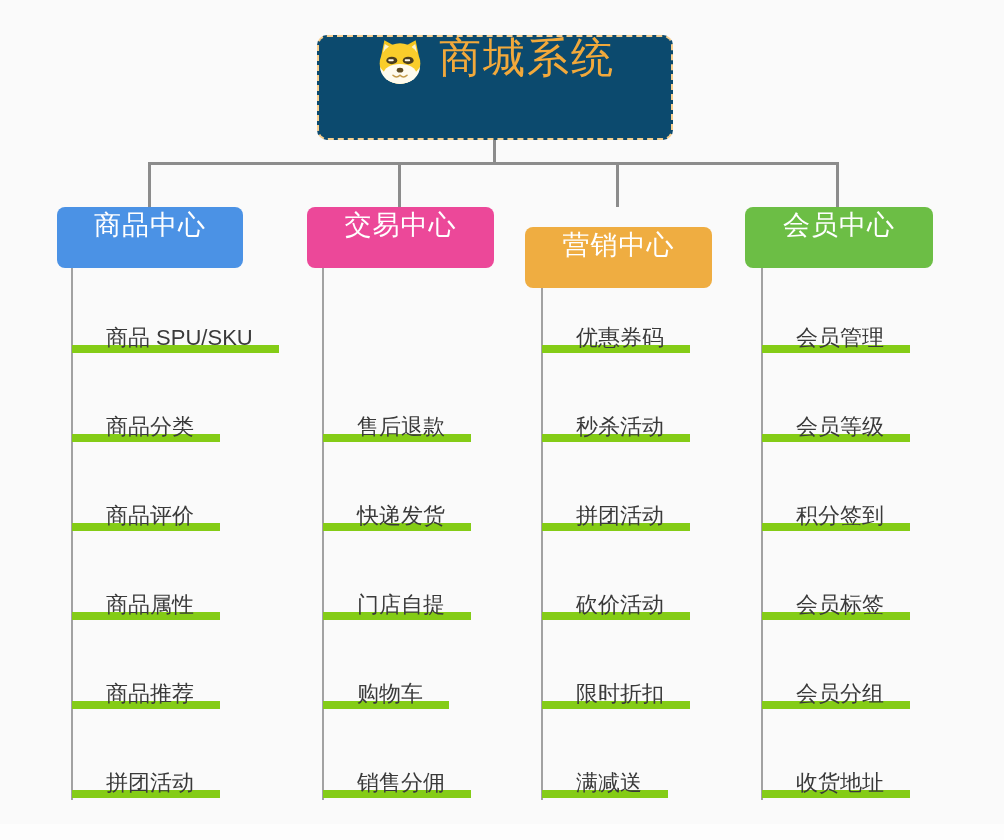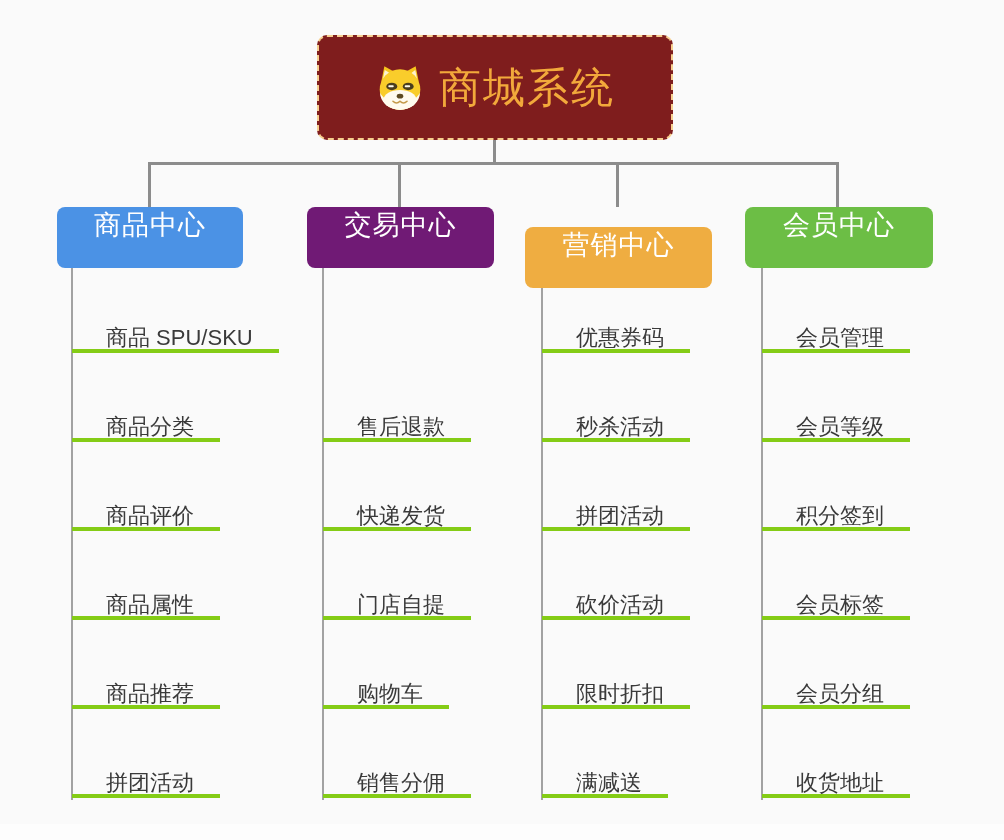--- a/index.html
+++ b/index.html
@@ -11,24 +11,24 @@
   }
   #canvas { position: relative; width: 1004px; height: 840px; background: #fafafa; }
   #canvas::after { 
     content: ""; position: absolute; left: 0; right: 0; bottom: 0; height: 16px;
     background: #fdfdfd;
   }
 
   
   .root-node {
     position: absolute; left: 317px; top: 35px; width: 356px; height: 105px;
-    background: #7f1d1d;
+    background: #0c4a6e;
     border: 2px dashed #f6ce8e;
     border-radius: 10px;
-    display: flex; align-items: center; justify-content: center; gap: 14px;
+    display: flex; align-items: flex-start; justify-content: center; gap: 14px;
     cursor: default;
   }
   .root-title {
     color: #f2a93b; font-size: 42px; letter-spacing: 2px; font-weight: 400;
     line-height: 1;
   }
   .root-icon { width: 50px; height: 50px; flex: 0 0 auto; }
 
   
   .cline { position: absolute; background: #8c8c8c; }
@@ -51,21 +51,21 @@
   .branch-1 { left: 57px;  width: 186px; background: #4b92e5; }
   .branch-2 { left: 307px; width: 187px; background: #e3574f; }
   .branch-3 { left: 525px; width: 187px; background: #efad41; margin-top: 20px; }
   .branch-4 { left: 745px; width: 188px; background: #6cbe45; }
 
   
   .leaf {
     position: absolute;
     height: 38px; line-height: 46px;
     padding: 0 26px 0 34px;
-    border-bottom: 4px solid #84cc16;
+    border-bottom: 8px solid #84cc16;
     font-size: 22px; color: #3a3a3a;
     white-space: nowrap;
     cursor: pointer;
   }
   .col-1 { left: 72px; } .col-2 { left: 323px; } .col-3 { left: 542px; } .col-4 { left: 762px; }
   .row-1 { top: 315px; } .row-2 { top: 404px; } .row-3 { top: 493px; }
   .row-4 { top: 582px; } .row-5 { top: 671px; } .row-6 { top: 760px; }
 </style>
 </head>
 <body>
@@ -100,21 +100,21 @@
         <ellipse cx="32" cy="42.5" rx="4.2" ry="3" fill="#5d4a22"></ellipse>
         <path d="M23 49 q4.5 4.5 9 0 q4.5 4.5 9 0" stroke="#c49a4a" stroke-width="2" fill="none" stroke-linecap="round"></path>
       </svg>
     </span>
     <span class="root-title">商城系统</span>
   </div>
 
   <div class="branch branch-1" style="background: rgb(75, 146, 229);">
     <span>商品中心</span>
   </div>
-  <div class="branch branch-2" style="background: #701a75;">
+  <div class="branch branch-2" style="background: #ec4899;">
     <span>交易中心</span>
   </div>
   <div class="branch branch-3" style="background: rgb(239, 173, 65);">
     <span>营销中心</span>
   </div>
   <div class="branch branch-4" style="background: rgb(108, 190, 69);">
     <span>会员中心</span>
   </div>
 
   <div class="leaf col-1 row-1">商品 SPU/SKU</div>

